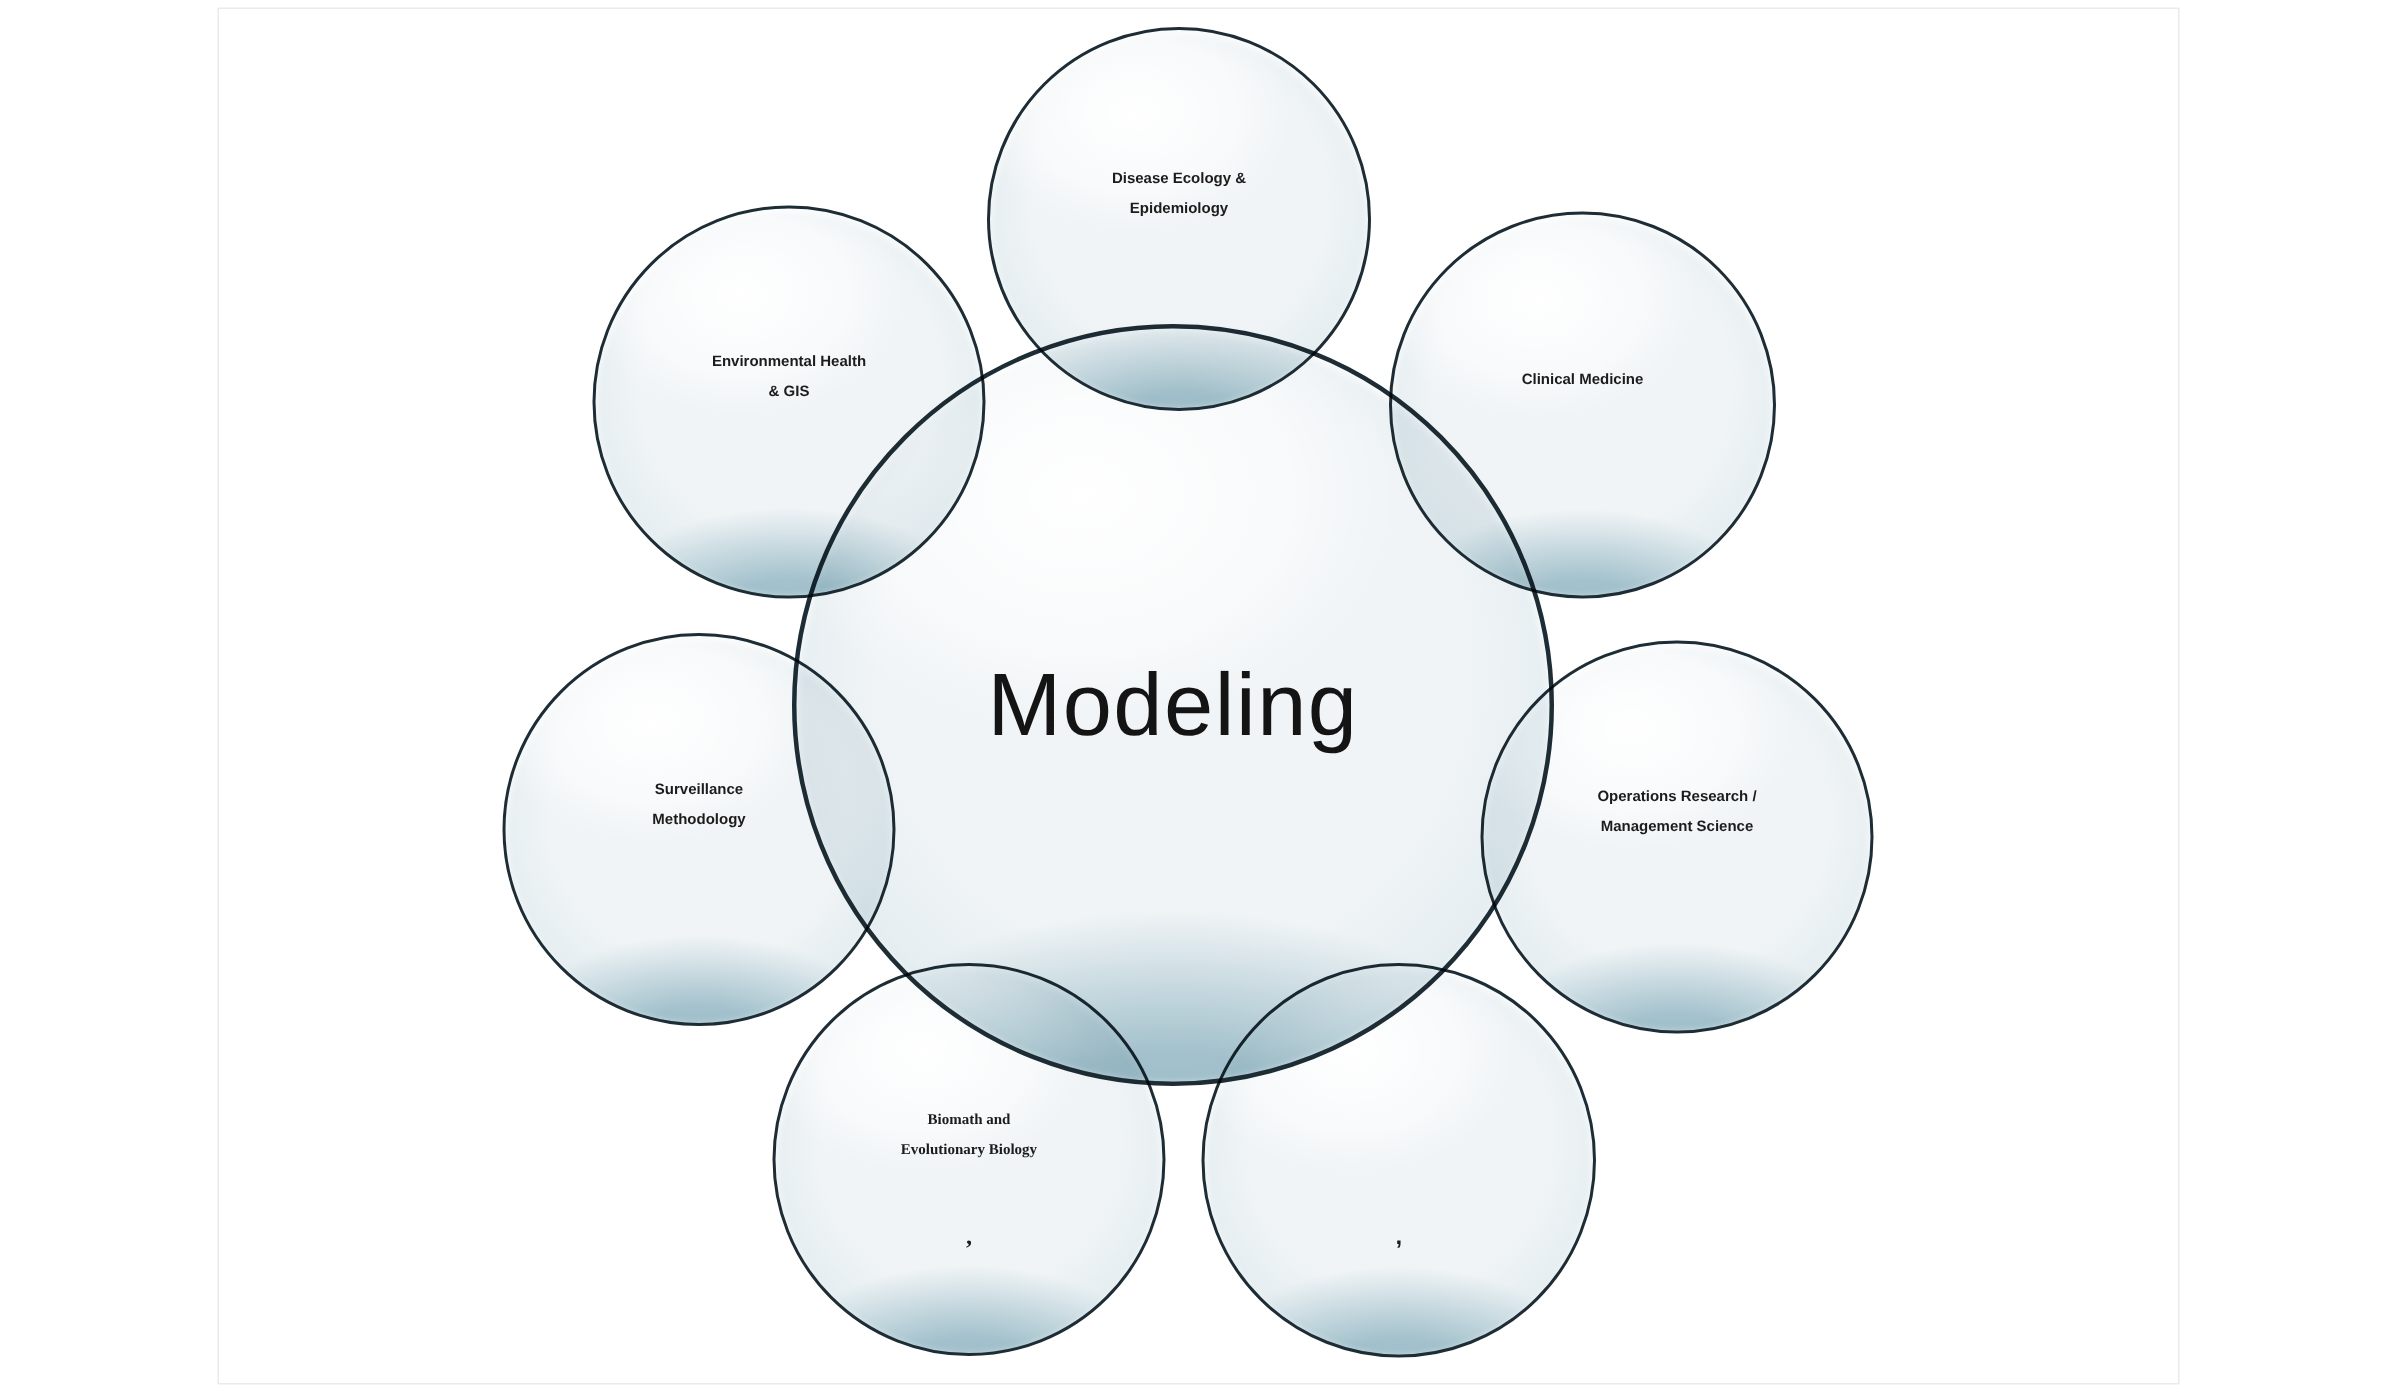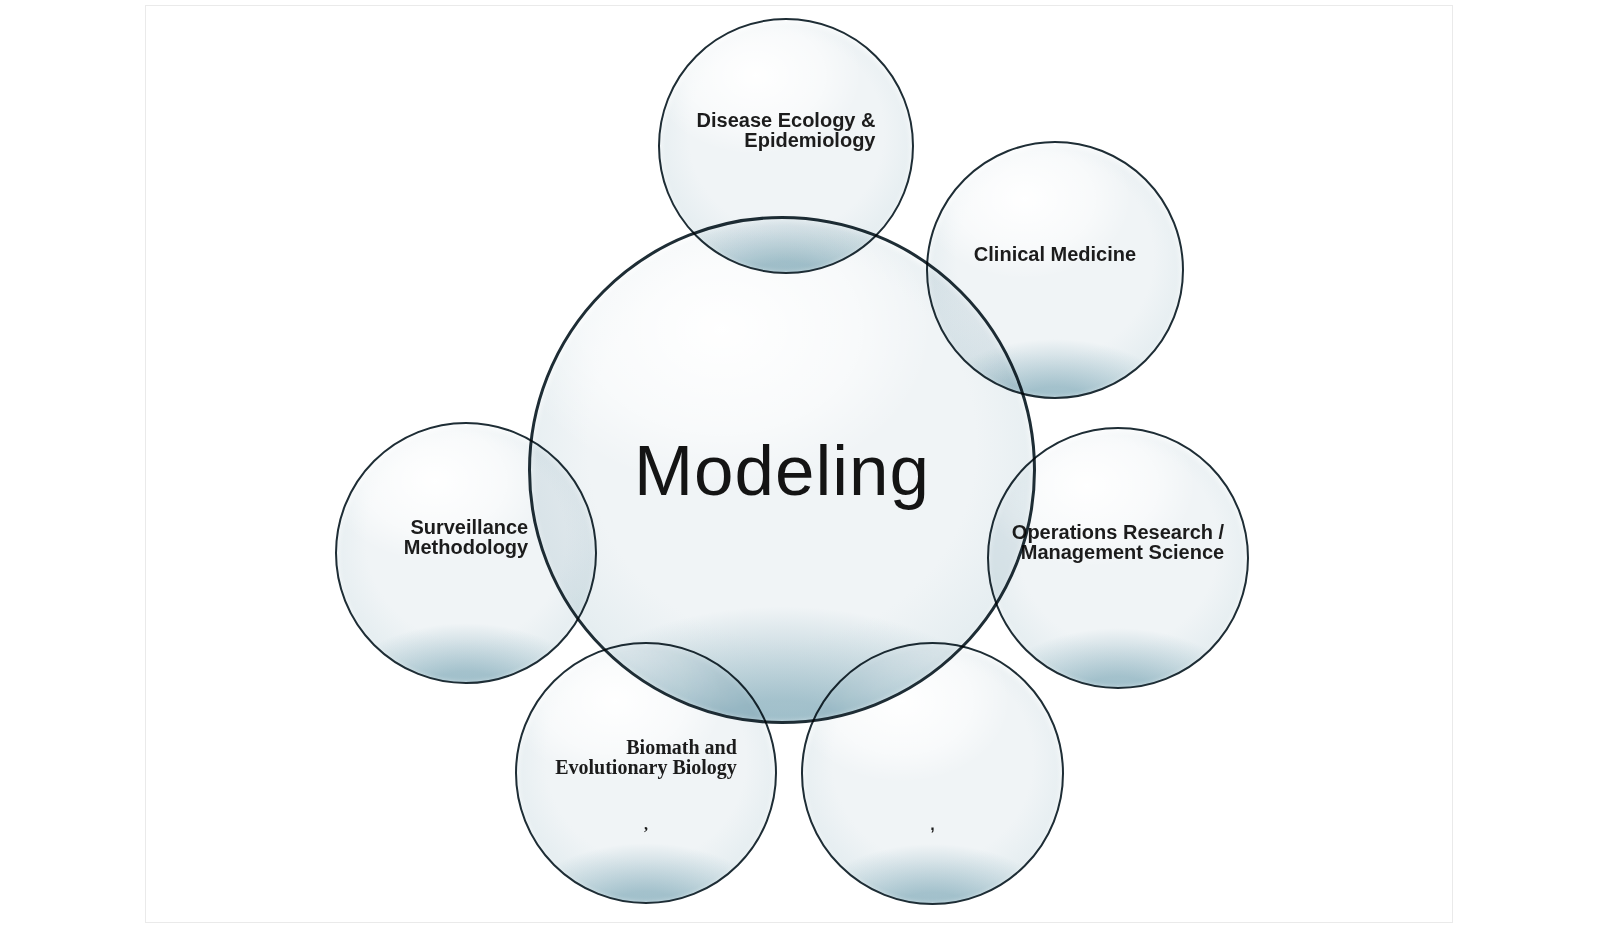--- a/index.html
+++ b/index.html
@@ -30,31 +30,30 @@
     justify-content: center;
     text-align: center;
     mix-blend-mode: multiply;
     background:
       radial-gradient(ellipse 70% 40% at 50% 106%, rgba(108,156,173,0.55) 25%, rgba(108,156,173,0) 72%),
       radial-gradient(ellipse 60% 45% at 38% 22%, rgba(255,255,255,0.98) 0%, rgba(255,255,255,0.55) 45%, rgba(255,255,255,0) 70%),
       radial-gradient(circle at 50% 45%, #f0f4f6 52%, #e6eef1 70%, #c2d9e0 86%, #96bfcc 96%, #bcd6de 100%);
     box-shadow: inset 0 2px 6px rgba(255,255,255,0.9);
   }
   .sat-label {
-    font-size: 20px;
+    font-size: 10px;
     font-weight: bold;
     line-height: 20px;
     color: #1c1c1c;
     white-space: pre-line;
     transform: translateY(-16px);
     padding: 0 18px;
-    text-align: right;
   }
   .center-label {
-    font-size: 71px;
+    font-size: 59px;
     font-weight: 400;
     color: #141414;
     letter-spacing: 1px;
   }
   .mark {
     position: absolute;
     left: 0;
     right: 0;
     top: 172px;
     text-align: center;
@@ -103,14 +102,18 @@
     <div class="sat-label">Biomath and
 Evolutionary Biology</div>
     <span class="mark">,</span>
   </div>
 
   <div class="bubble b-left">
     <div class="sat-label">Surveillance
 Methodology</div>
   </div>
 
+  <div class="bubble b-topleft">
+    <div class="sat-label">Environmental Health
+&amp; GIS</div>
+  </div>
 
 </div>
 
 </body></html>

